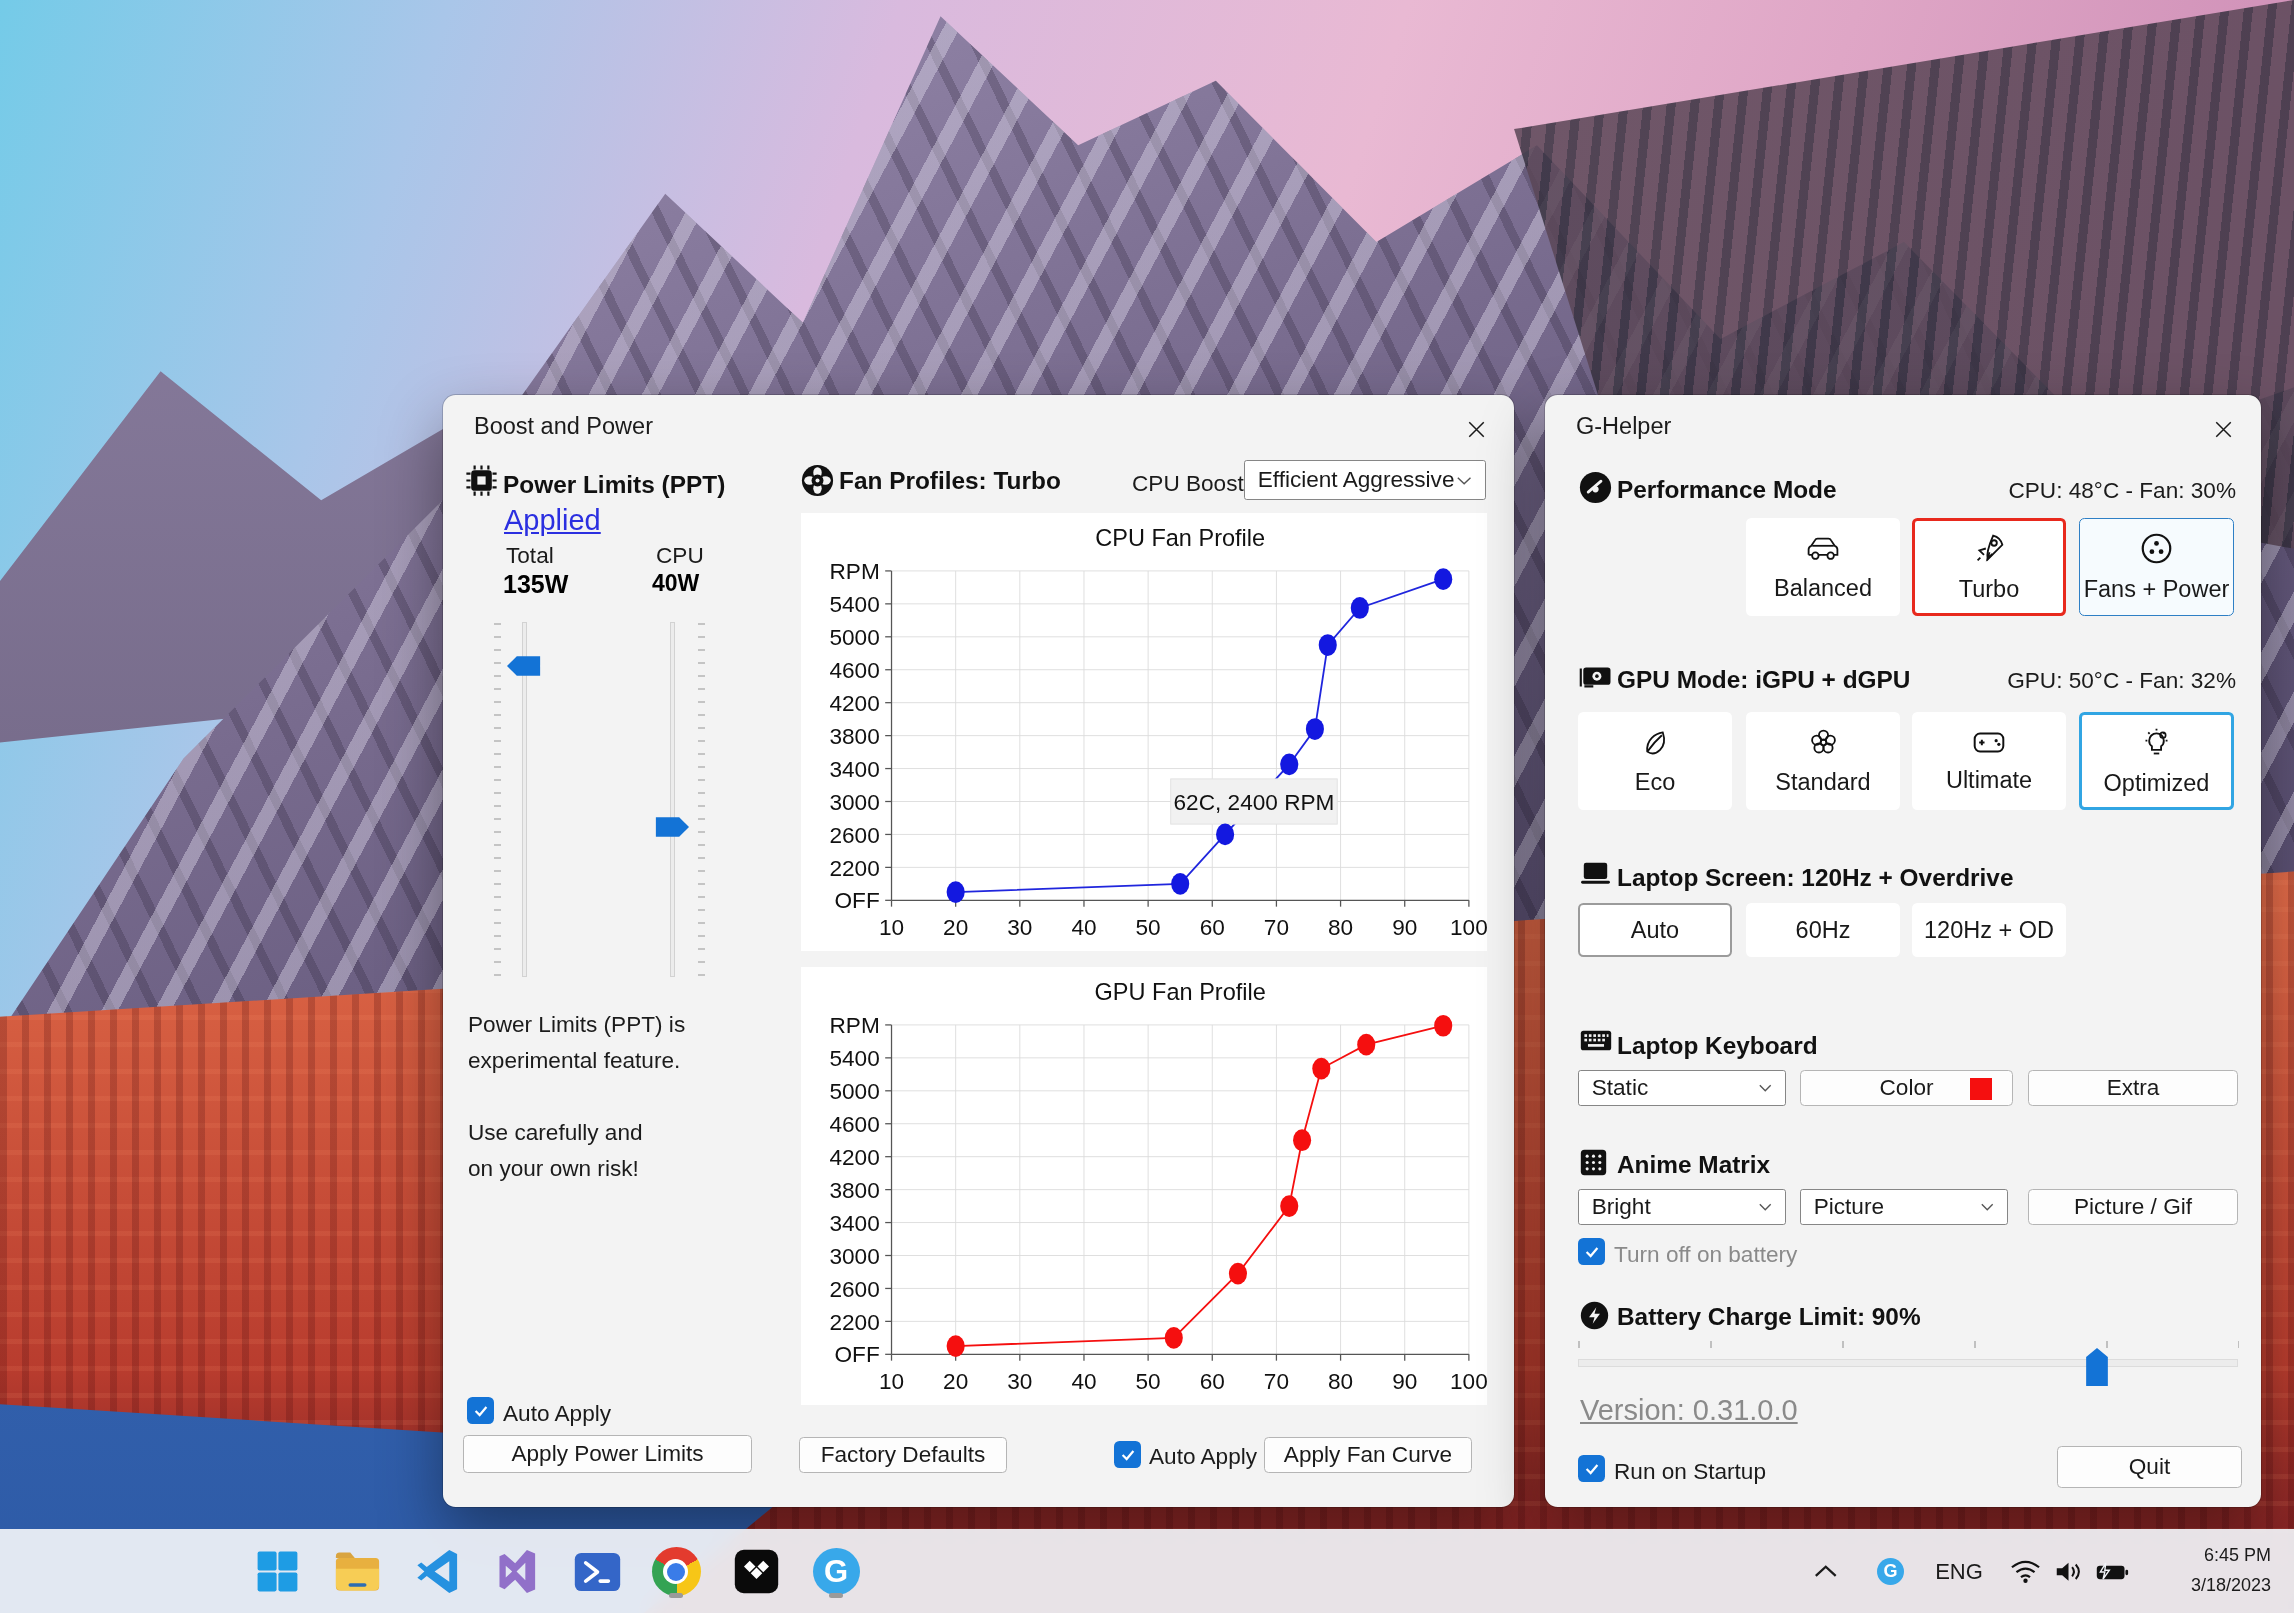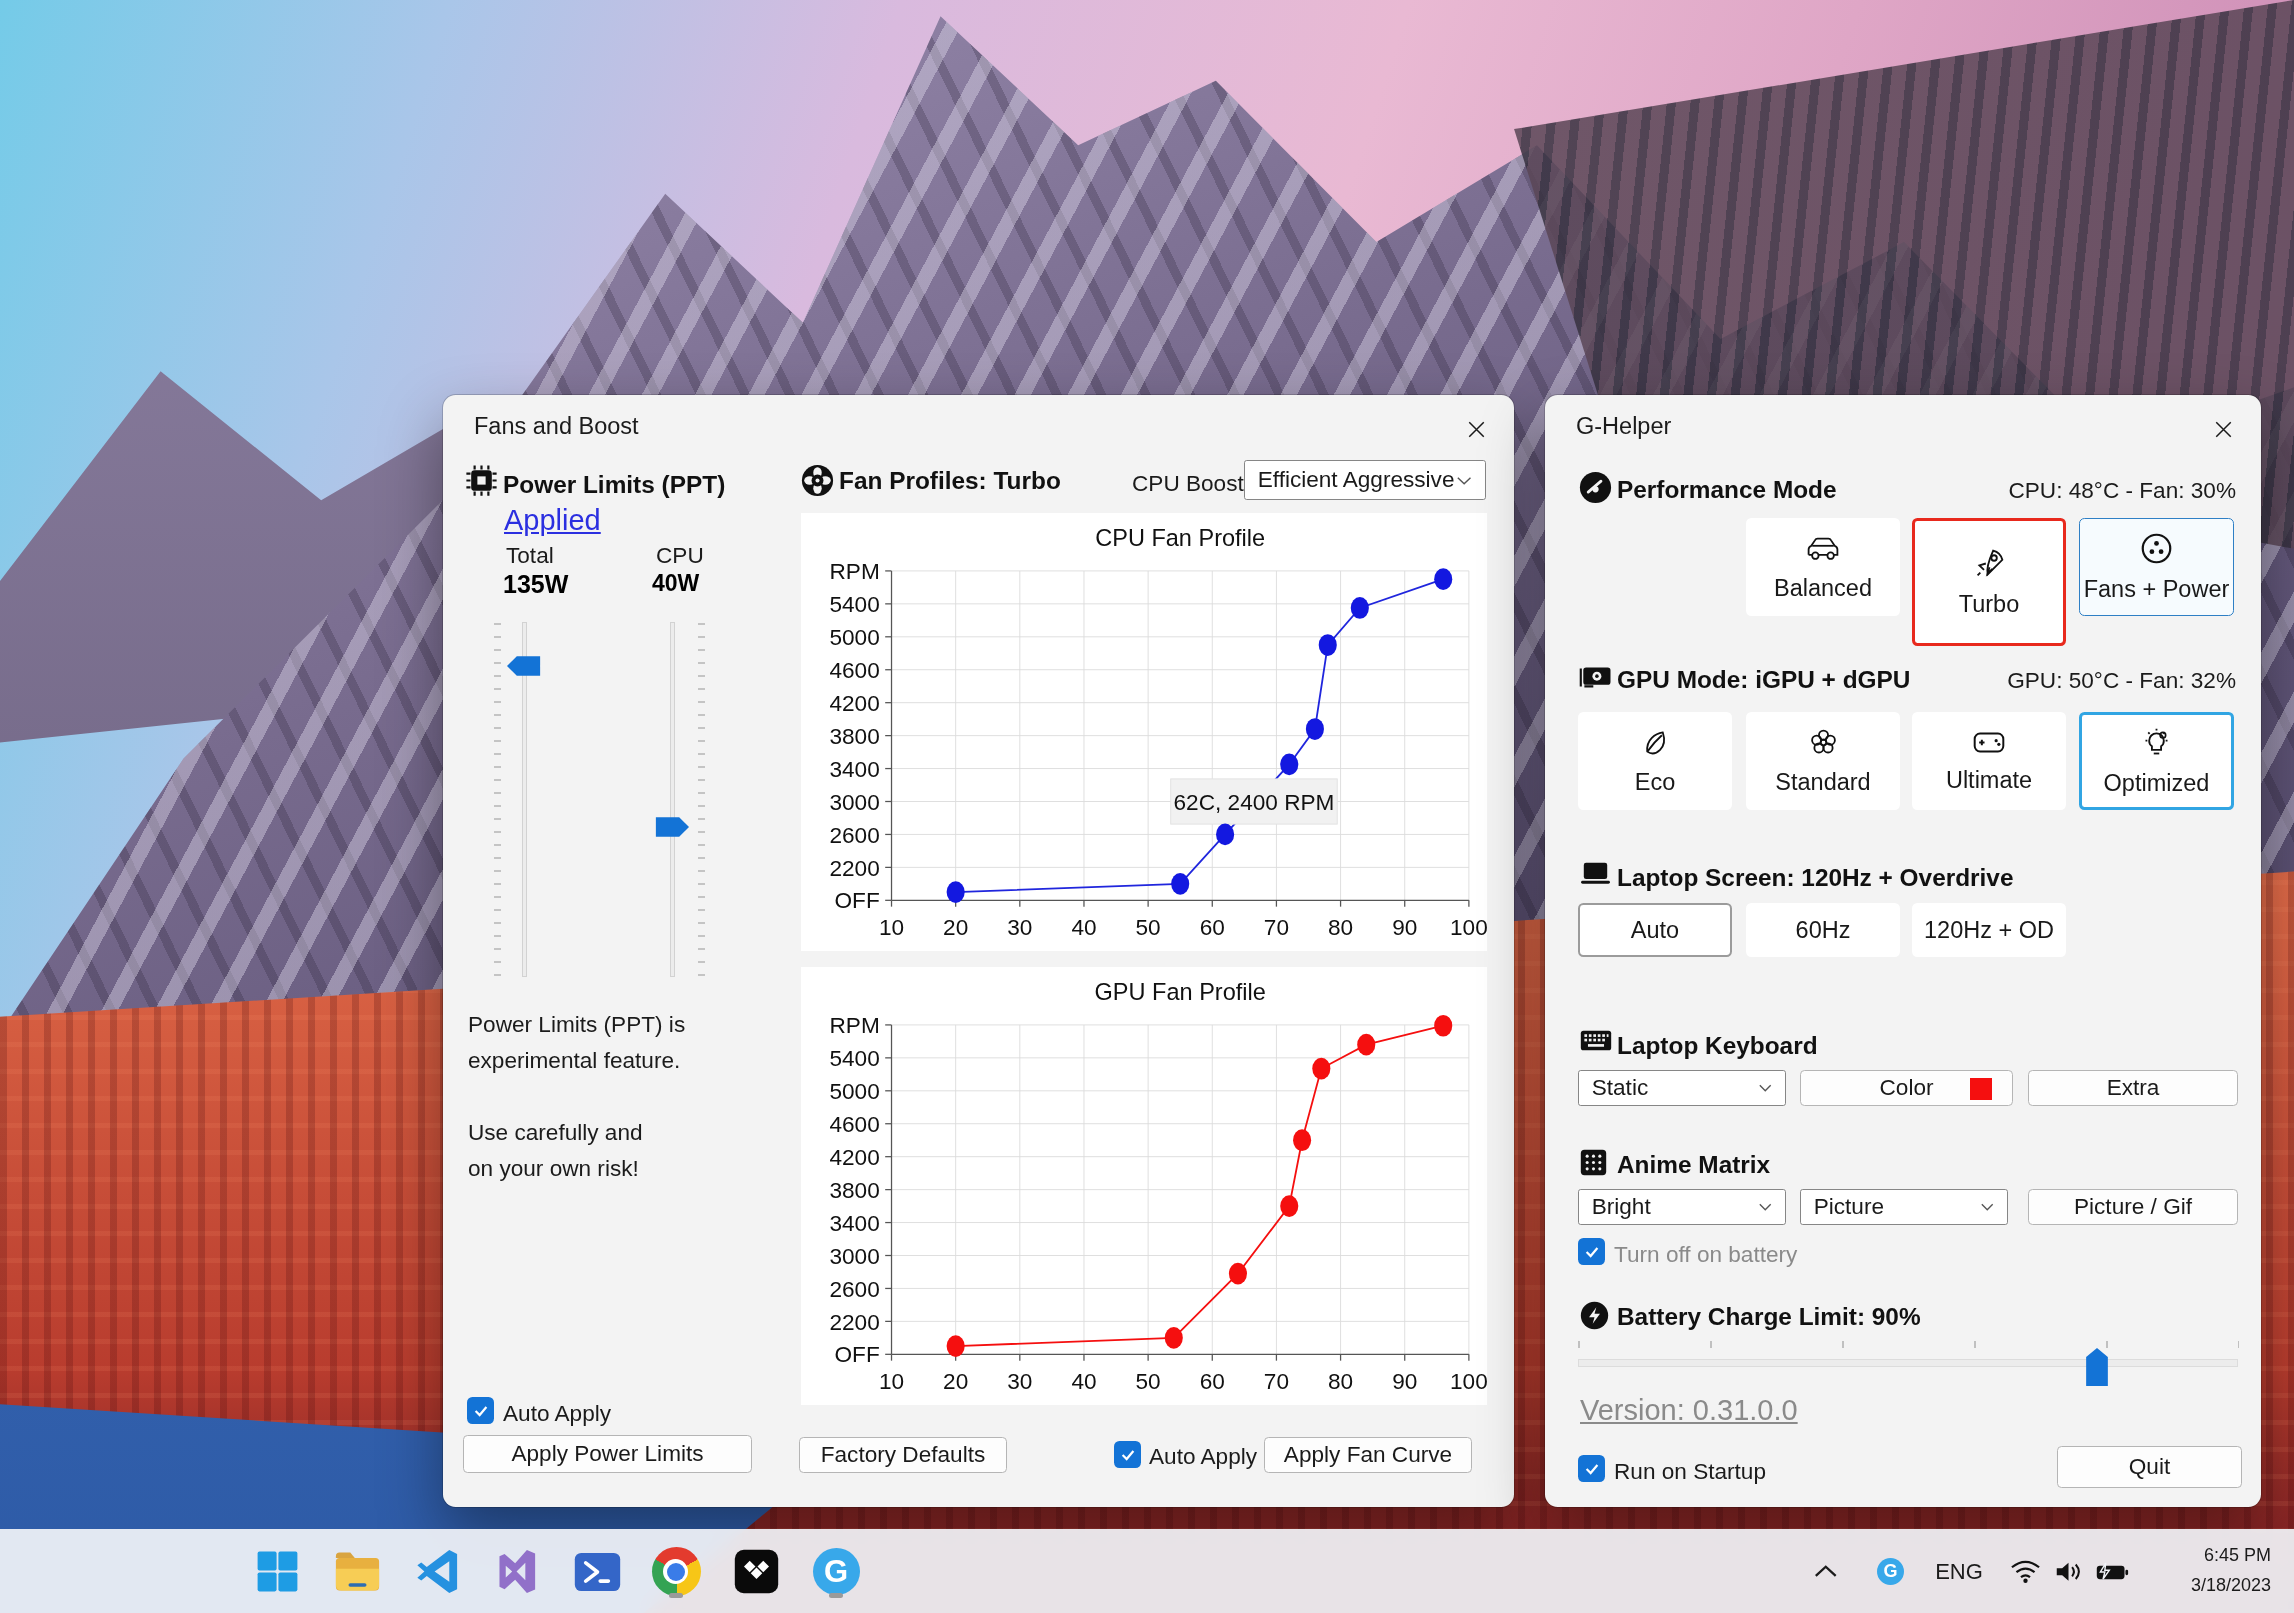--- a/index.html
+++ b/index.html
@@ -51,21 +51,21 @@
 <div class="desktop">
   <div class="wp wp-far"></div>
   <div class="wp wp-main"></div>
   <div class="wp wp-snow"></div>
   <div class="wp wp-trees"></div>
   <div class="wp wp-red"></div>
   <div class="wp wp-redtex"></div>
   <div class="wp wp-lake"></div>
 
   <div class="win" style="left:443px;top:395px;width:1071px;height:1112px;">
-    <div class="wtitle">Fans and Boost</div>
+    <div class="wtitle">Boost and Power</div>
     <div class="close" style="right:23.5px;">
       <svg width="29" height="29" viewBox="0 0 32 32">
           <path d="M8 8 L24 24 M24 8 L8 24" stroke="#1a1a1a" stroke-width="1.6"></path>
         </svg>
     </div>
 
     <div class="abs" style="left:22px;top:69px;">
       <svg width="33" height="33" viewBox="0 0 24 24">
           <g stroke="#111" stroke-width="1.6">
             <path d="M7 1v3M12 1v3M17 1v3M7 20v3M12 20v3M17 20v3M1 7h3M1 12h3M1 17h3M20 7h3M20 12h3M20 17h3"></path>
@@ -326,21 +326,21 @@
       <svg width="36" height="31" viewBox="0 0 40 34">
           <g fill="none" stroke="#111" stroke-width="2">
             <path d="M4 24 v-6 q0-3 3-4 l4-6 q1-2 3-2 h12 q2 0 3 2 l4 6 q3 1 3 4 v6 h-4 M8 24 h-4 M15 24 h10"></path>
             <circle cx="11.5" cy="25" r="3.6"></circle>
             <circle cx="28.5" cy="25" r="3.6"></circle>
             <path d="M8 14 h24"></path>
           </g>
         </svg>
       <span>Balanced</span>
     </div>
-    <div class="mode sel-red" style="left:367px;top:123px;width:154px;height:128px;">
+    <div class="mode sel-red" style="left:367px;top:123px;width:154px;height:98px;">
       <svg width="33" height="33" viewBox="0 0 36 36">
           <g fill="none" stroke="#111" stroke-width="2">
             <path d="M22 4 q8 2 10 10 l-16 16 q-2-8 6-26z"></path>
             <circle cx="23" cy="12" r="3"></circle>
             <path d="M14 18 l-7 2 5 5 M18 22 l-2 7 5 -5 M8 28 l-3 3"></path>
           </g>
         </svg>
       <span>Turbo</span>
     </div>
     <div class="mode bd-blue" style="left:534px;top:123px;width:155px;height:98px;">

